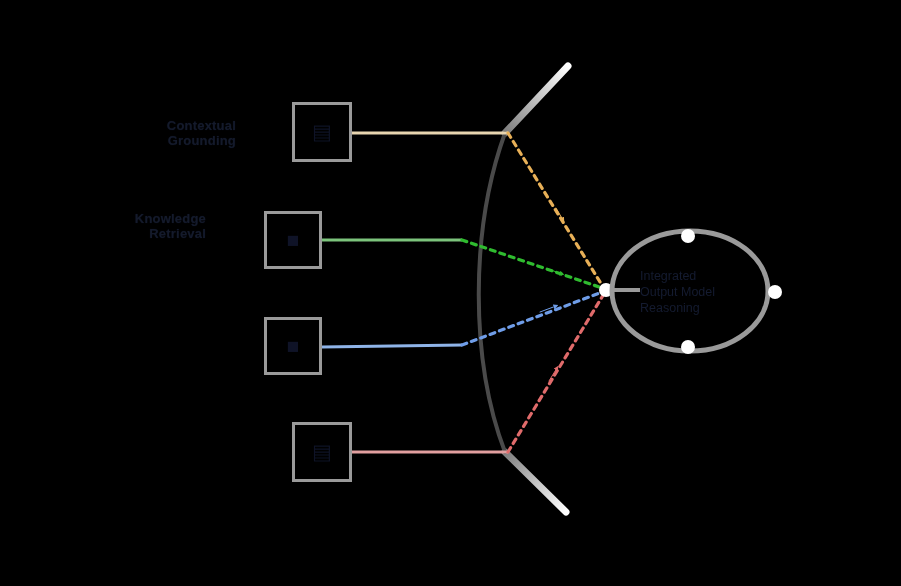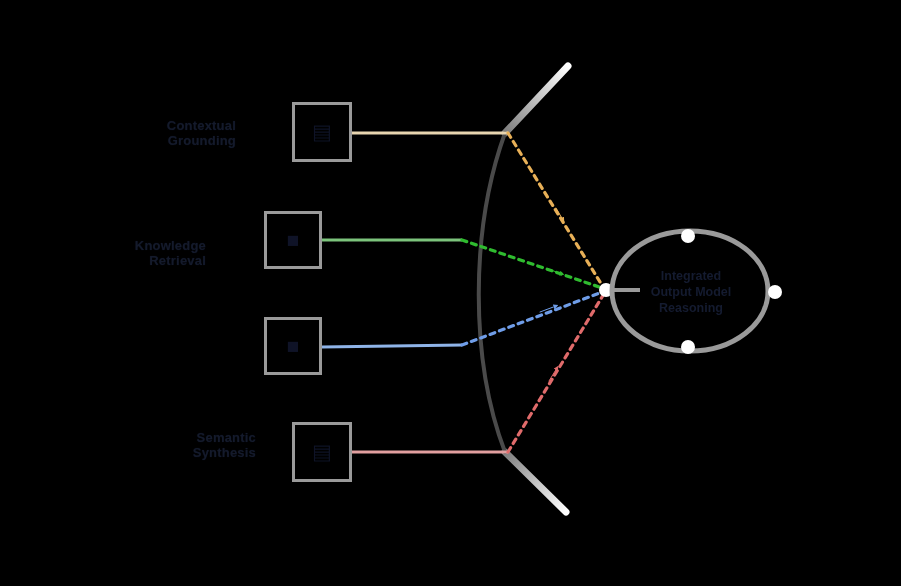--- a/index.html
+++ b/index.html
@@ -33,23 +33,23 @@
     width:26px;height:26px;
     color:#10152a;
     font-size:21px;line-height:26px;
     display:block;text-align:center;
     opacity:.95;
   }
   .hub-text{
     position:absolute;
     color:#141b30;
     font-size:12.5px;
-    font-weight:700;
+    font-weight:400;
     line-height:16px;
-    text-align:center;
+    text-align:left;
     white-space:pre-line;
   }
 </style>
 </head>
 <body>
 
 <div id="stage">
 
   <svg id="scene" viewBox="0 0 901 586" xmlns="http://www.w3.org/2000/svg">
     <defs>
@@ -114,26 +114,24 @@
       <ellipse cx="690" cy="291" rx="78" ry="60" fill="none" stroke="#9a9a9a" stroke-width="5"></ellipse>
       <circle cx="688" cy="236" r="7" fill="#ffffff"></circle>
       <circle cx="775" cy="292" r="7" fill="#ffffff"></circle>
       <circle cx="688" cy="347" r="7" fill="#ffffff"></circle>
     </g>
   </svg>
 
   <div class="lbl" style="left:96px;top:118px;width:140px;">Contextual
 Grounding</div>
 
-  <div class="lbl" style="left:66px;top:211px;width:140px;margin-top:27px;">Knowledge
+  <div class="lbl" style="left:66px;top:211px;width:140px;">Knowledge
 Retrieval</div>
 
 
-  <div class="lbl" style="left:116px;top:430px;width:140px;">Semantic
-Synthesis</div>
 
   <div class="node-box" style="left:292px;top:102px;width:60px;height:60px;">
     <span class="node-ico">▤</span>
   </div>
 
   <div class="node-box" style="left:264px;top:211px;width:58px;height:58px;">
     <span class="node-ico">■</span>
   </div>
 
   <div class="node-box" style="left:264px;top:317px;width:58px;height:58px;">

